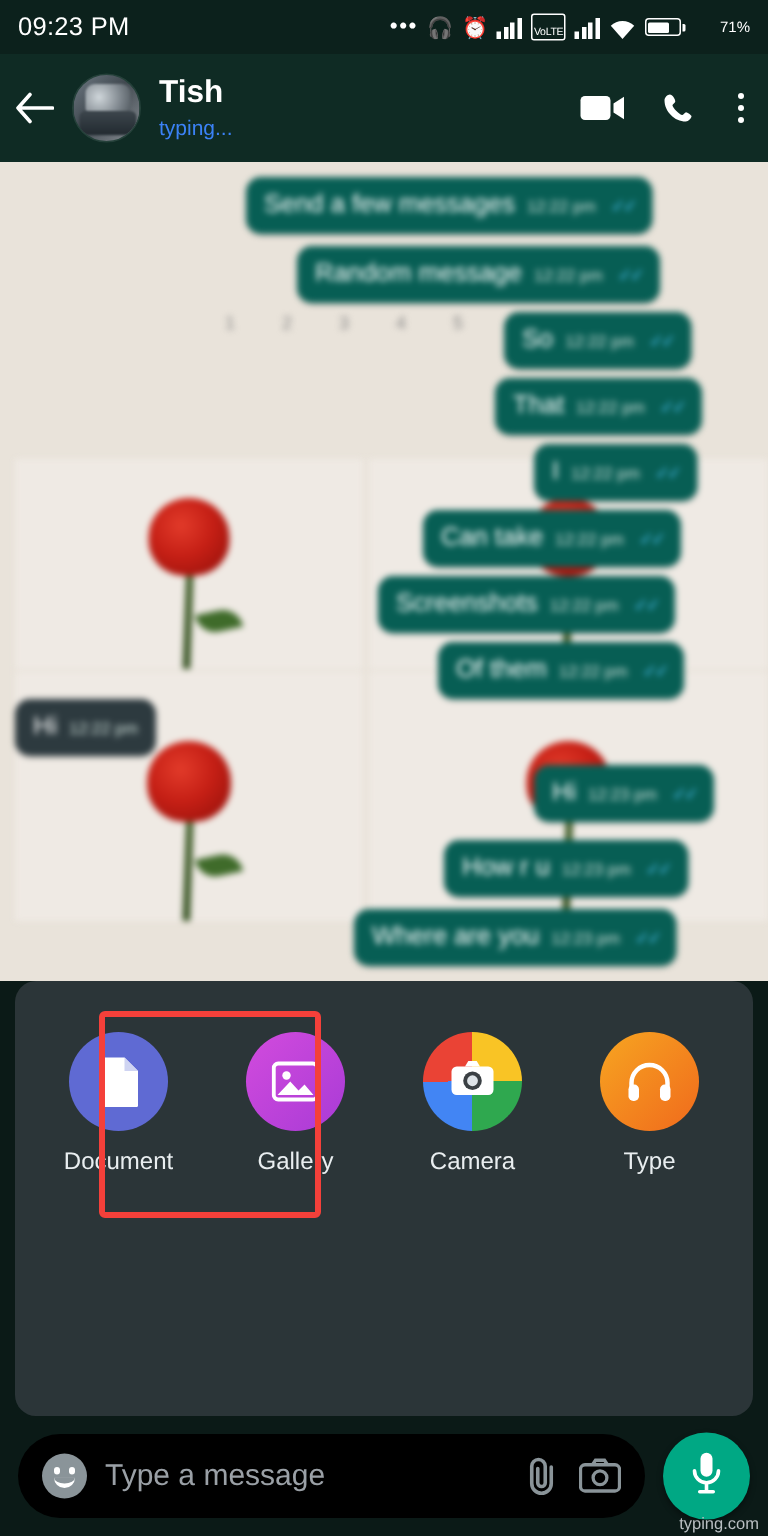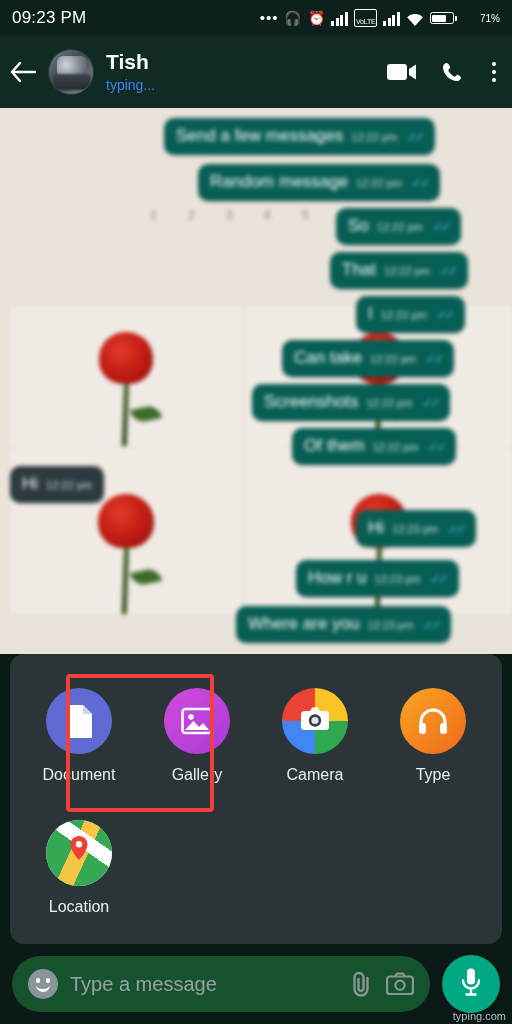--- a/index.html
+++ b/index.html
@@ -201,21 +201,21 @@
   
   .composer {
     position: absolute; left: 0; bottom: 0;
     width: 512px; height: 80px;
     background: #0b1a17;
     display: flex; align-items: center;
     padding: 0 12px;
   }
   .input-pill {
     flex: 1; height: 56px;
-    background: #14532d; border-radius: 28px;
+    background: #000000; border-radius: 28px;
     display: flex; align-items: center;
     padding: 12px 16px; gap: 12px;
   }
   .emoji {
     width: 30px; height: 30px; border-radius: 50%;
     background: #8a9499; position: relative; flex:none;
   }
   .emoji::before, .emoji::after {
     content:""; position:absolute; top: 9px; width: 4px; height: 5px; background:#fff; border-radius:2px;
   }
@@ -441,34 +441,20 @@
         <div class="circle" style="background:linear-gradient(135deg,#f7a521,#f06a1c)">
           <svg width="32" height="30" viewBox="0 0 32 30">
               <path d="M4 19 v-3 a12 12 0 0 1 24 0 v3" fill="none" stroke="#fff" stroke-width="3"></path>
               <rect x="2" y="17" width="7" height="11" rx="3.2" fill="#fff"></rect>
               <rect x="23" y="17" width="7" height="11" rx="3.2" fill="#fff"></rect>
             </svg>
         </div>
         <div class="lbl">Type</div>
       </div>
 
-      <div class="att">
-        <div class="circle wheel-map">
-          <span class="g1"></span>
-            <span class="g2"></span>
-            <span class="g3"></span>
-          <span class="pin">
-            <svg width="20" height="26" viewBox="0 0 20 26">
-                <path d="M10 1 C5 1 1.5 4.6 1.5 9.4 C1.5 16 10 25 10 25 S18.5 16 18.5 9.4 C18.5 4.6 15 1 10 1z" fill="#ea4335"></path>
-                <circle cx="10" cy="9.2" r="3.2" fill="#fff"></circle>
-              </svg>
-          </span>
-        </div>
-        <div class="lbl">Location</div>
-      </div>
 
     </div>
     <div class="highlight-box"></div>
   </div>
 
   <div class="composer">
     <div class="input-pill">
       <span class="emoji">
           <i></i>
         </span>

